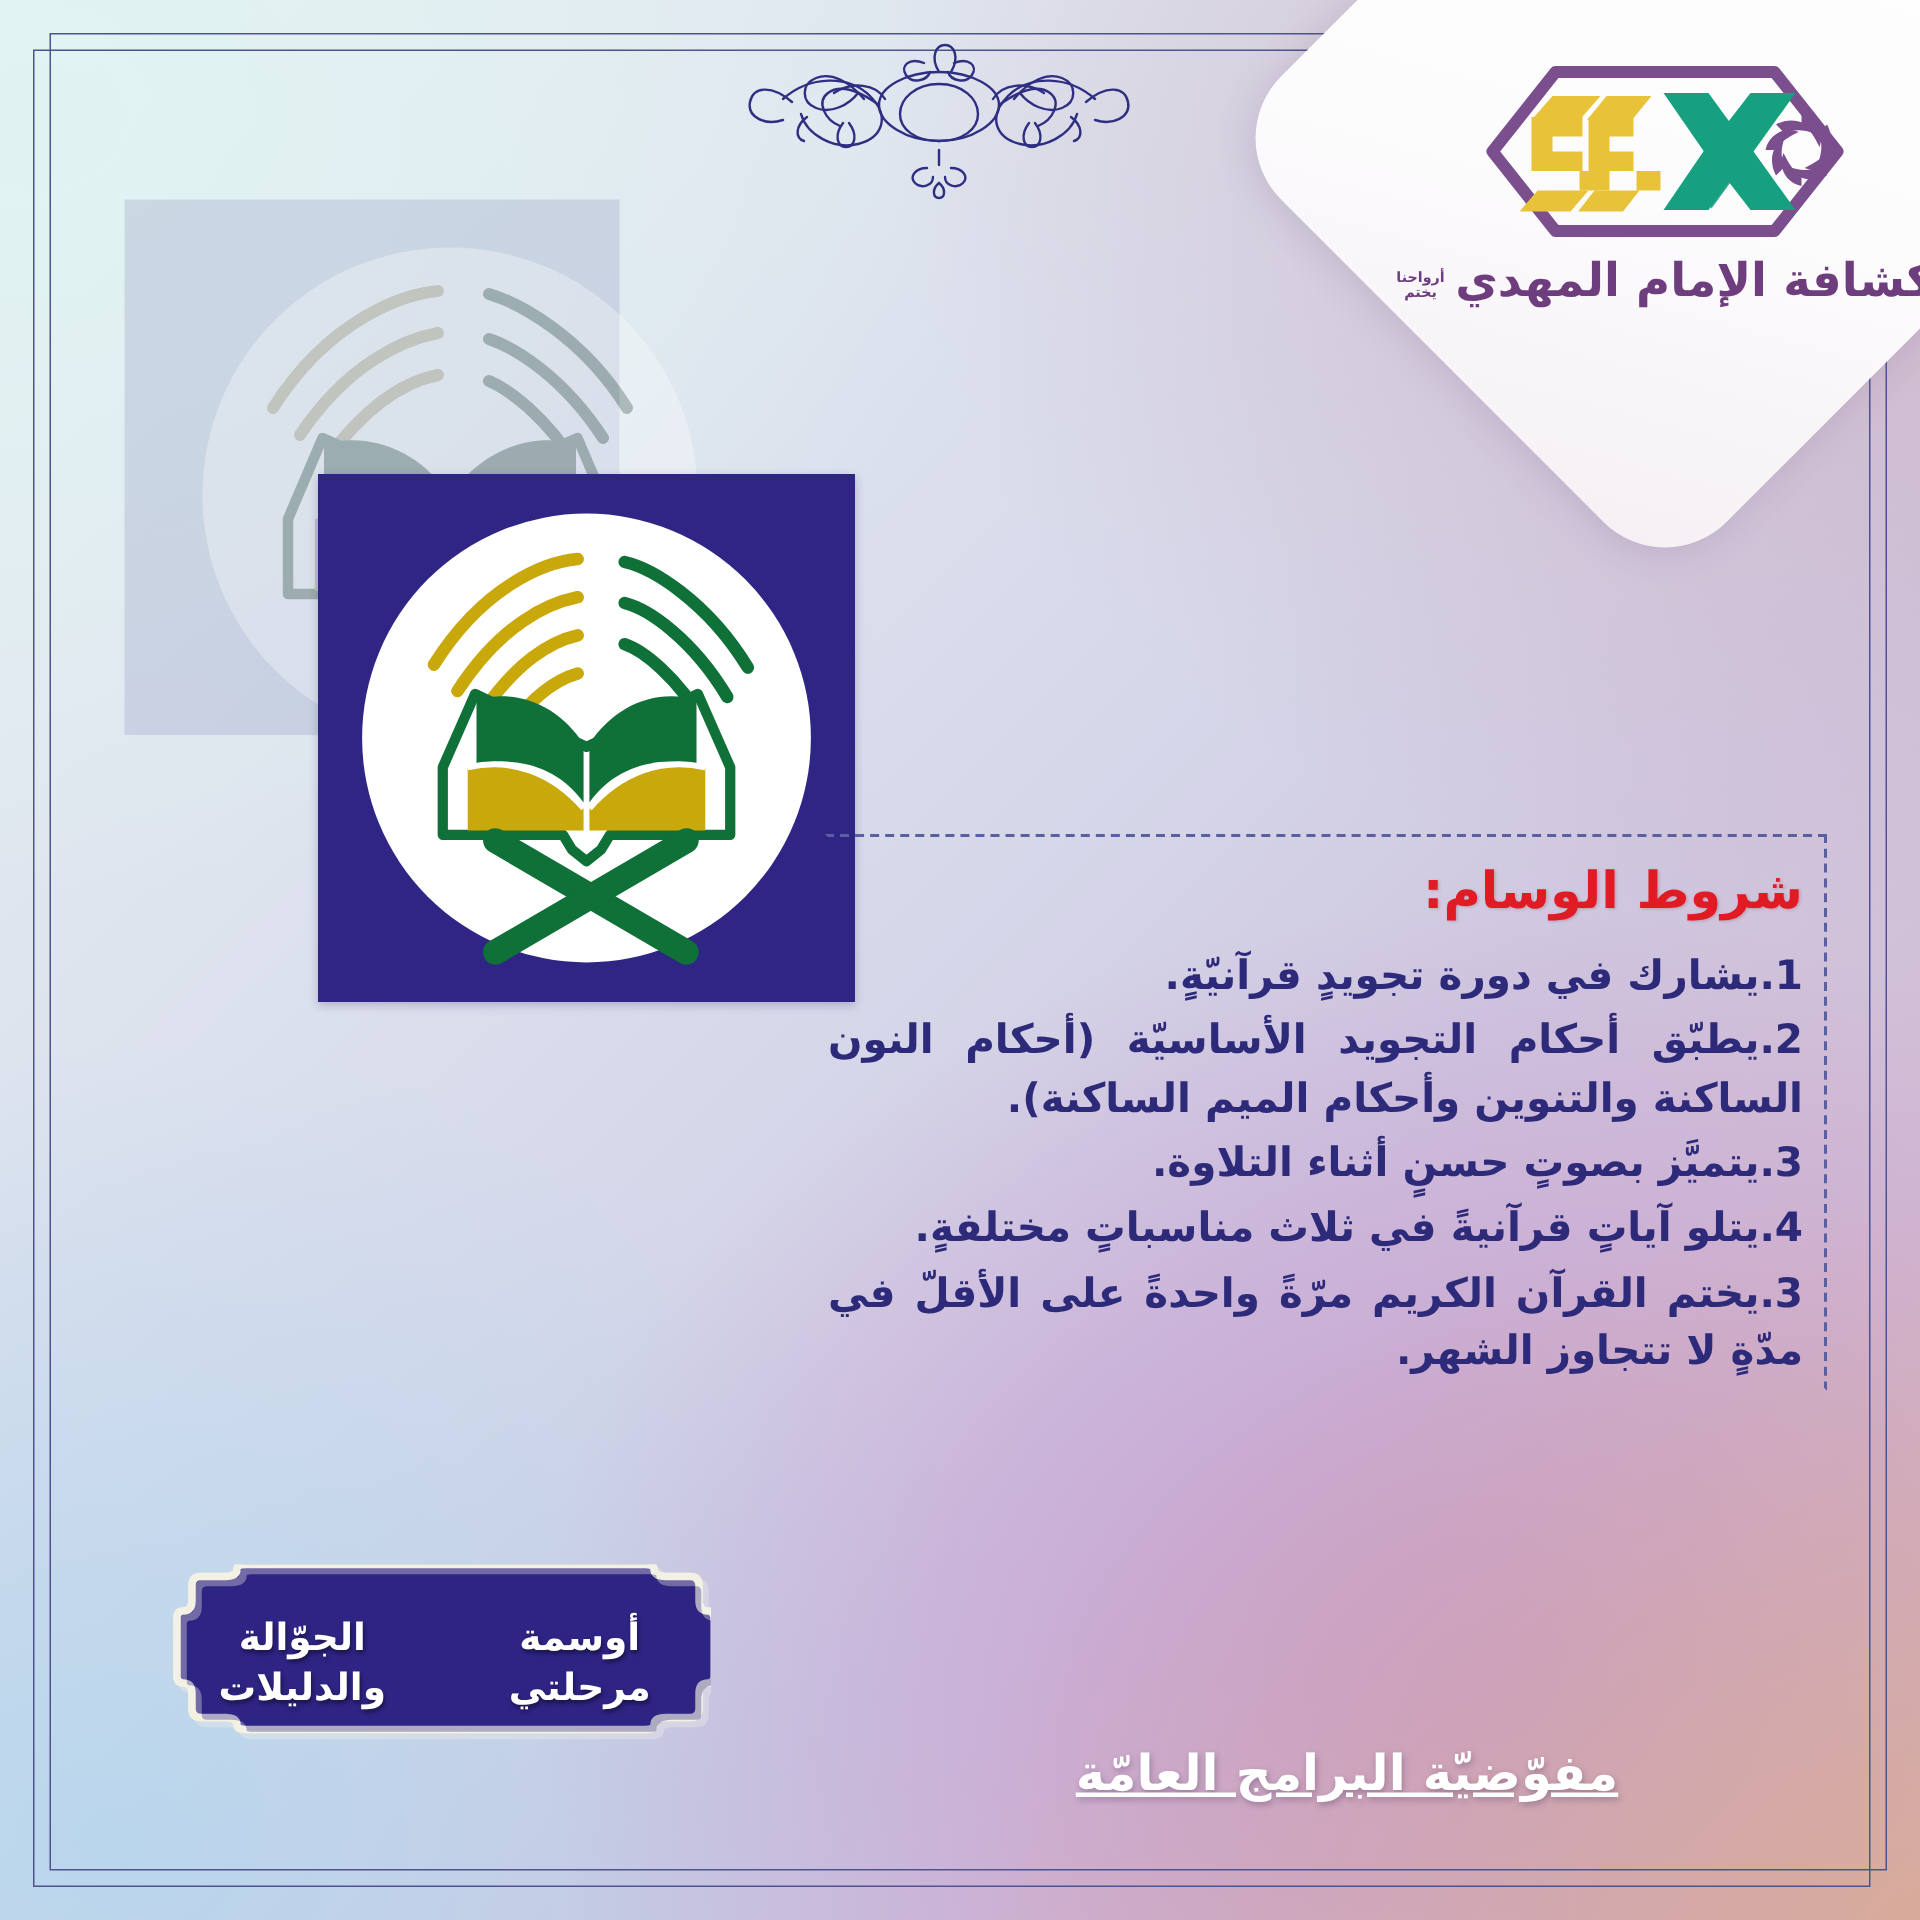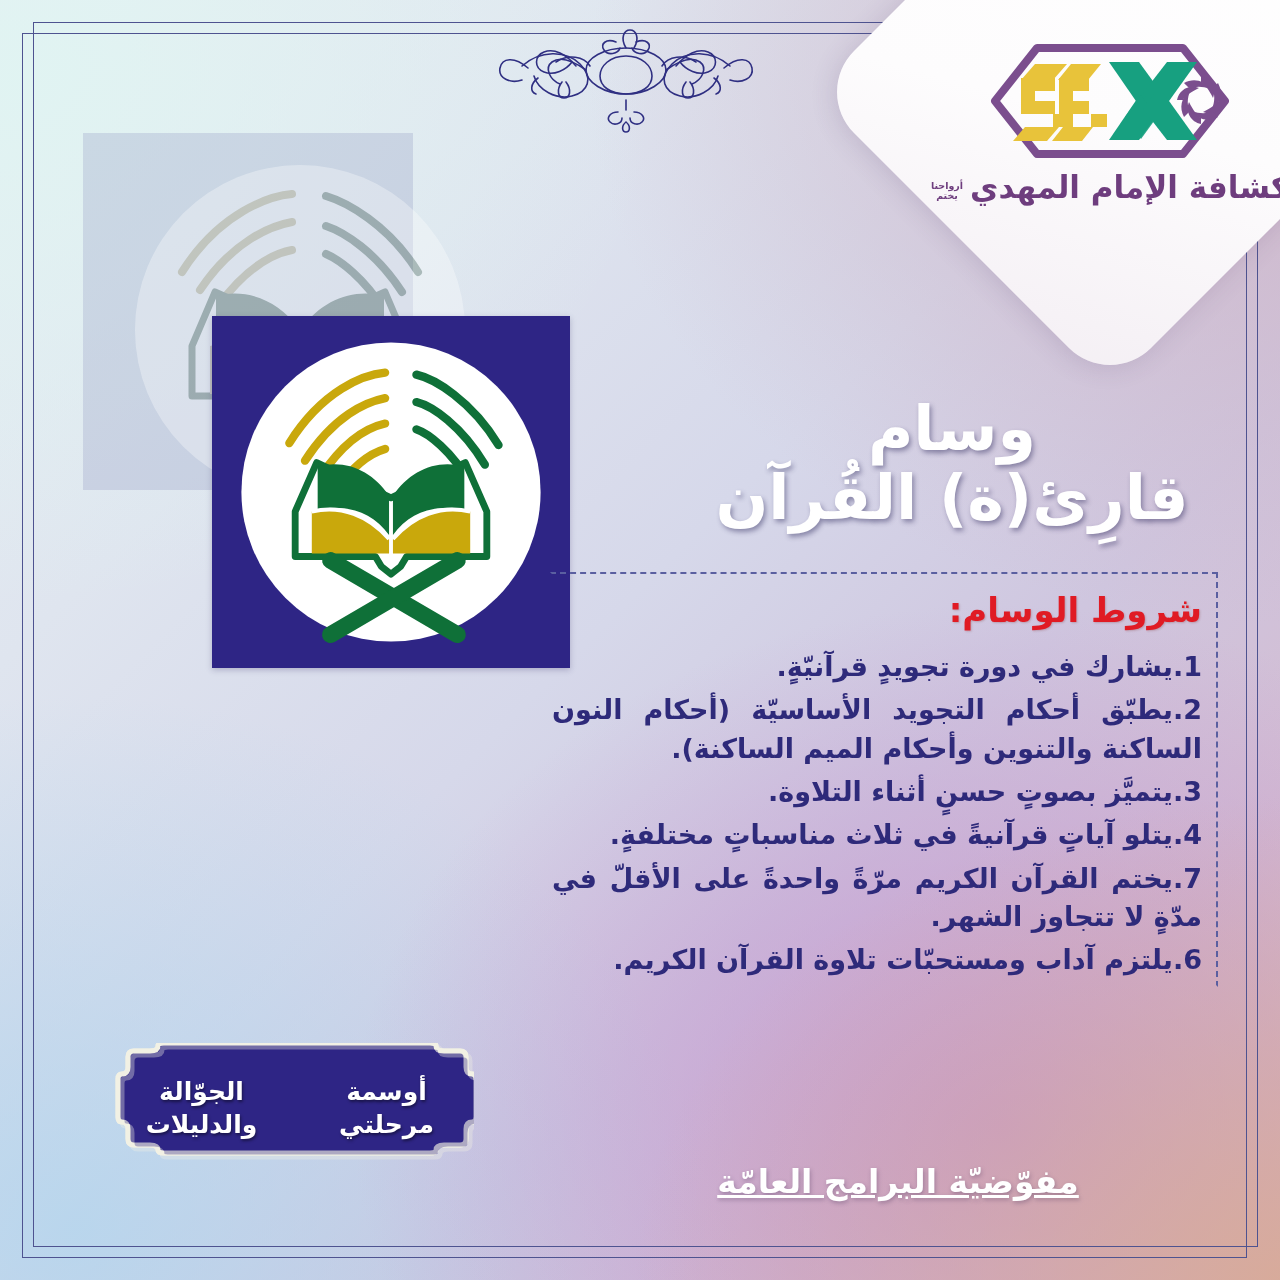--- a/index.html
+++ b/index.html
@@ -73,21 +73,21 @@
   .title-block{
     position:absolute;right:48px;top:396px;width:560px;text-align:center;
     color:#ffffff;direction:rtl;
     text-shadow:2px 3px 5px rgba(45,40,90,.45);
   }
   .title-1{font-size:62px;font-weight:bold;line-height:1.06;}
   .title-2{font-size:62px;font-weight:bold;line-height:1.1;margin-top:2px;}
 
   
   .cond-box{
-    position:absolute;right:62px;top:572px;width:650px;
+    position:absolute;right:62px;top:556px;width:650px;
     border-top:2px dashed #5a5fa0;
     border-right:2px dashed #5a5fa0;
     border-bottom:2px dashed transparent;
     border-left:2px dashed transparent;
     padding:16px 14px 0 0;
     direction:rtl;
   }
   .cond-title{
     color:#e01b24;font-size:34px;font-weight:bold;text-align:right;
     margin:0 0 18px 0;
@@ -252,34 +252,29 @@
     </svg>
     <div class="logo-word">
       <span>كشافة الإمام المهدي</span>
       <span class="logo-sup">
         <span>أرواحنا</span>
         <span>يختم</span>
       </span>
     </div>
   </div>
 
-  <div class="title-block">
-    <div class="title-1">وسام</div>
-    <div class="title-2">قارِئ(ة) القُرآن</div>
-  </div>
 
   <div class="cond-box">
     <div class="cond-title">شروط الوسام:</div>
     <ul class="cond-list">
       <li>1.يشارك في دورة تجويدٍ قرآنيّةٍ.</li>
       <li>2.يطبّق أحكام التجويد الأساسيّة (أحكام النون الساكنة والتنوين وأحكام الميم الساكنة).</li>
       <li>3.يتميَّز بصوتٍ حسنٍ أثناء التلاوة.</li>
       <li>4.يتلو آياتٍ قرآنيةً في ثلاث مناسباتٍ مختلفةٍ.</li>
-      <li>7.يختم القرآن الكريم مرّةً واحدةً على الأقلّ في مدّةٍ لا تتجاوز الشهر.</li>
-      <li>6.يلتزم آداب ومستحبّات تلاوة القرآن الكريم.</li>
+      <li>3.يختم القرآن الكريم مرّةً واحدةً على الأقلّ في مدّةٍ لا تتجاوز الشهر.</li>
     </ul>
   </div>
 
   <div class="plaque">
     <svg viewBox="0 0 370 130" preserveAspectRatio="none">
       <path id="pshape" d="M30 8 h16 q8 0 8 -5 q0 -3 6 -3 h266 q6 0 6 3 q0 5 8 5 h16 q6 0 6 6 v10
                q0 7 6 7 q4 0 4 5 v38 q0 5 -4 5 q-6 0 -6 7 v10 q0 6 -6 6 h-16 q-8 0 -8 5 q0 3 -6 3
                h-266 q-6 0 -6 -3 q0 -5 -8 -5 h-16 q-6 0 -6 -6 v-10 q0 -7 -6 -7 q-4 0 -4 -5 v-38
                q0 -5 4 -5 q6 0 6 -7 v-10 q0 -6 6 -6 z" fill="#2E2585" stroke="#f2f1e4" stroke-width="5"></path>
       <use href="#pshape" fill="none" stroke="#3a3a44" stroke-width="2" transform="translate(0,0) scale(1)" opacity="0.85"></use>

